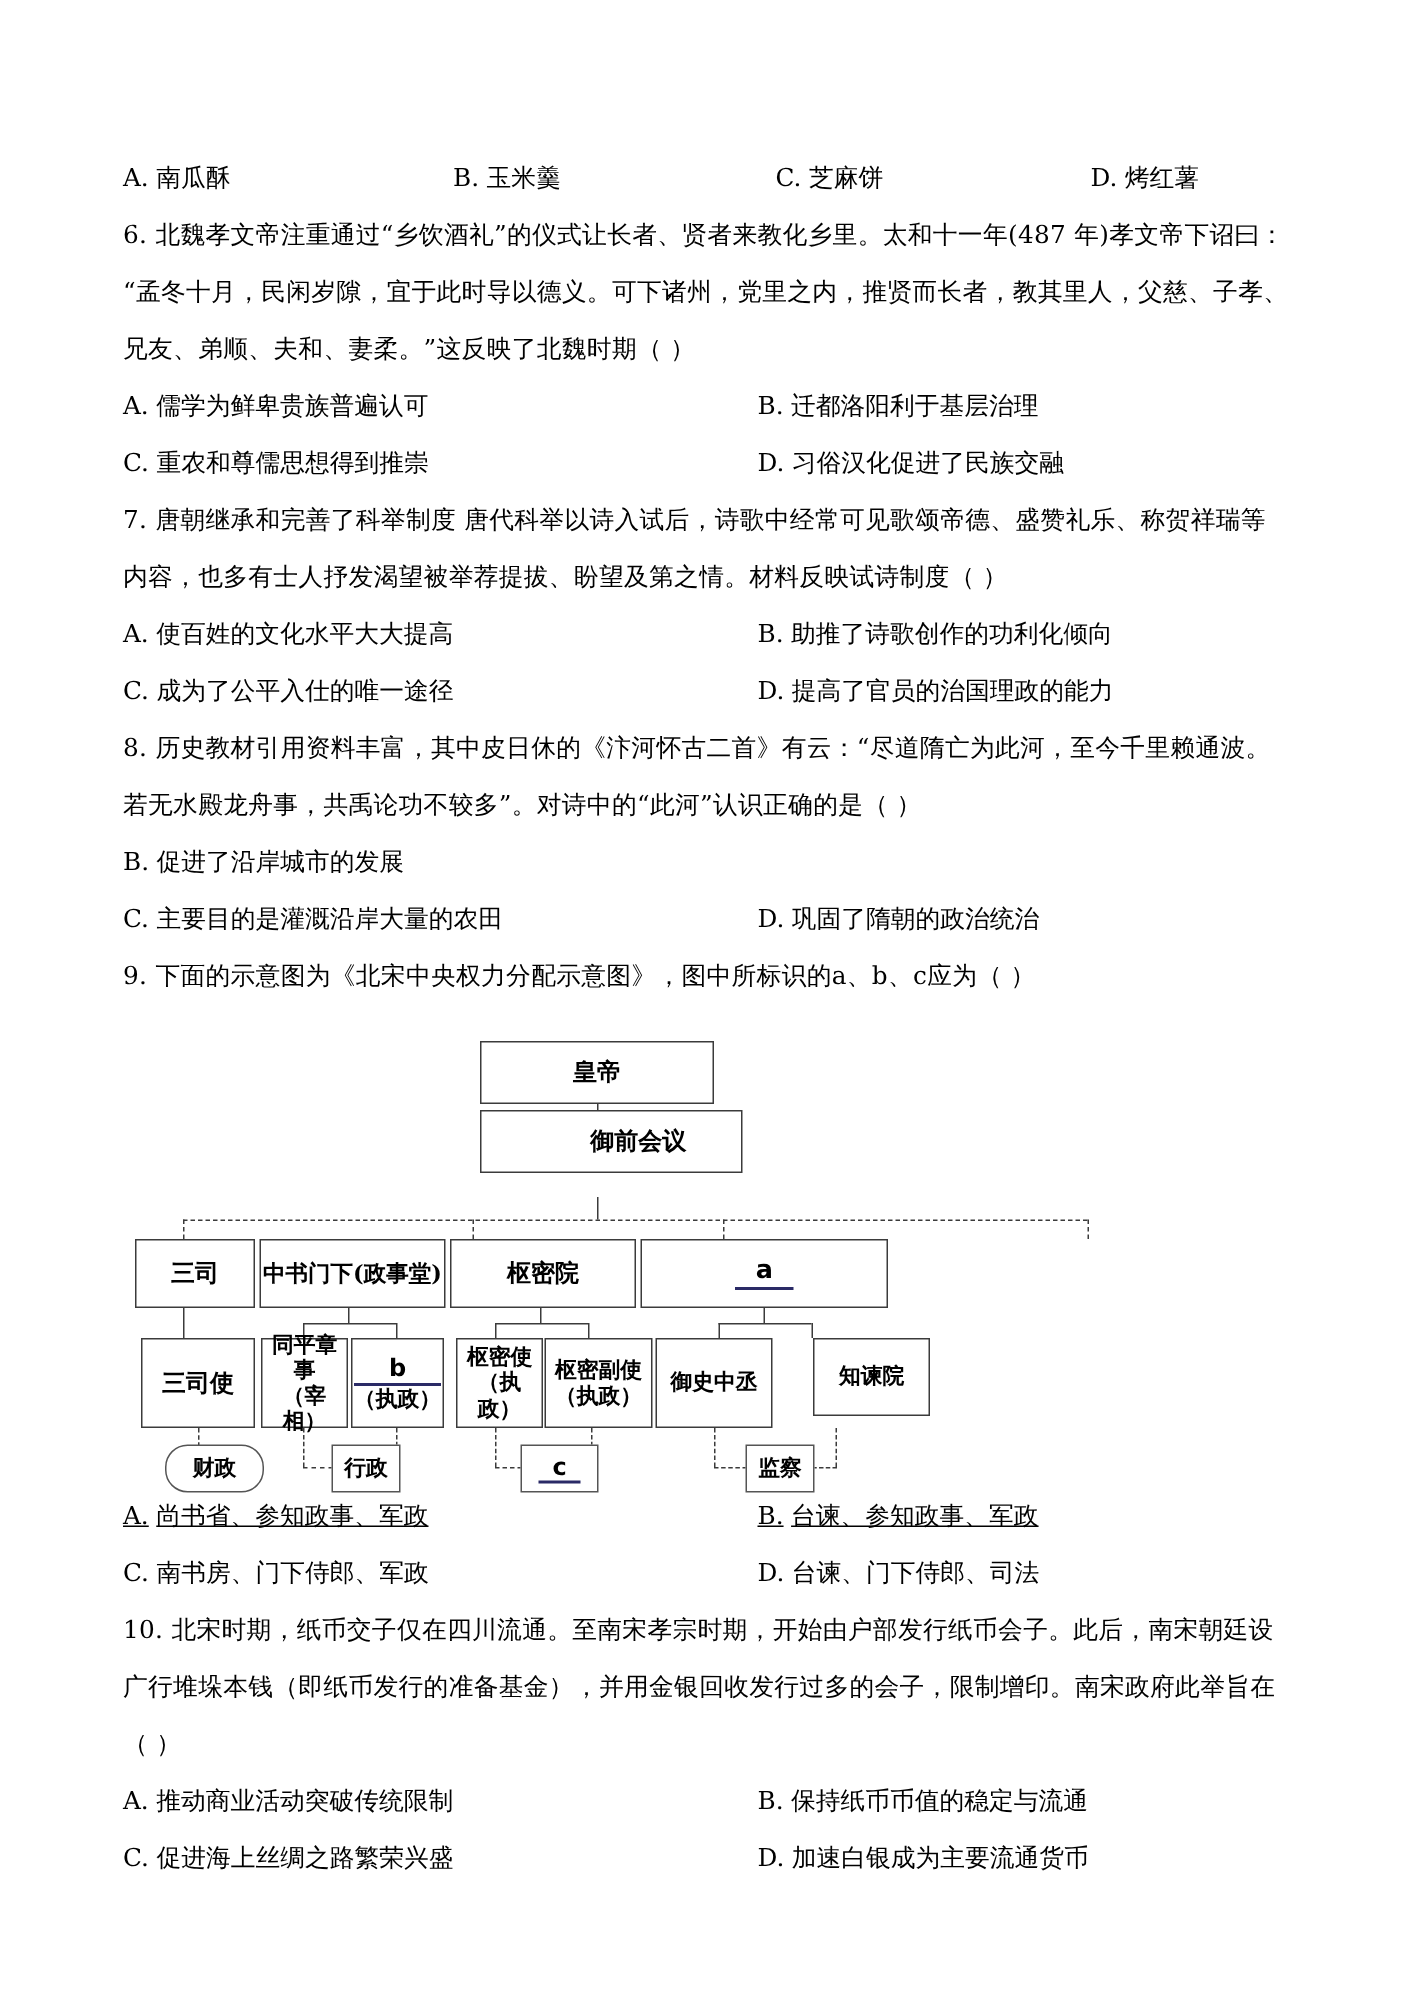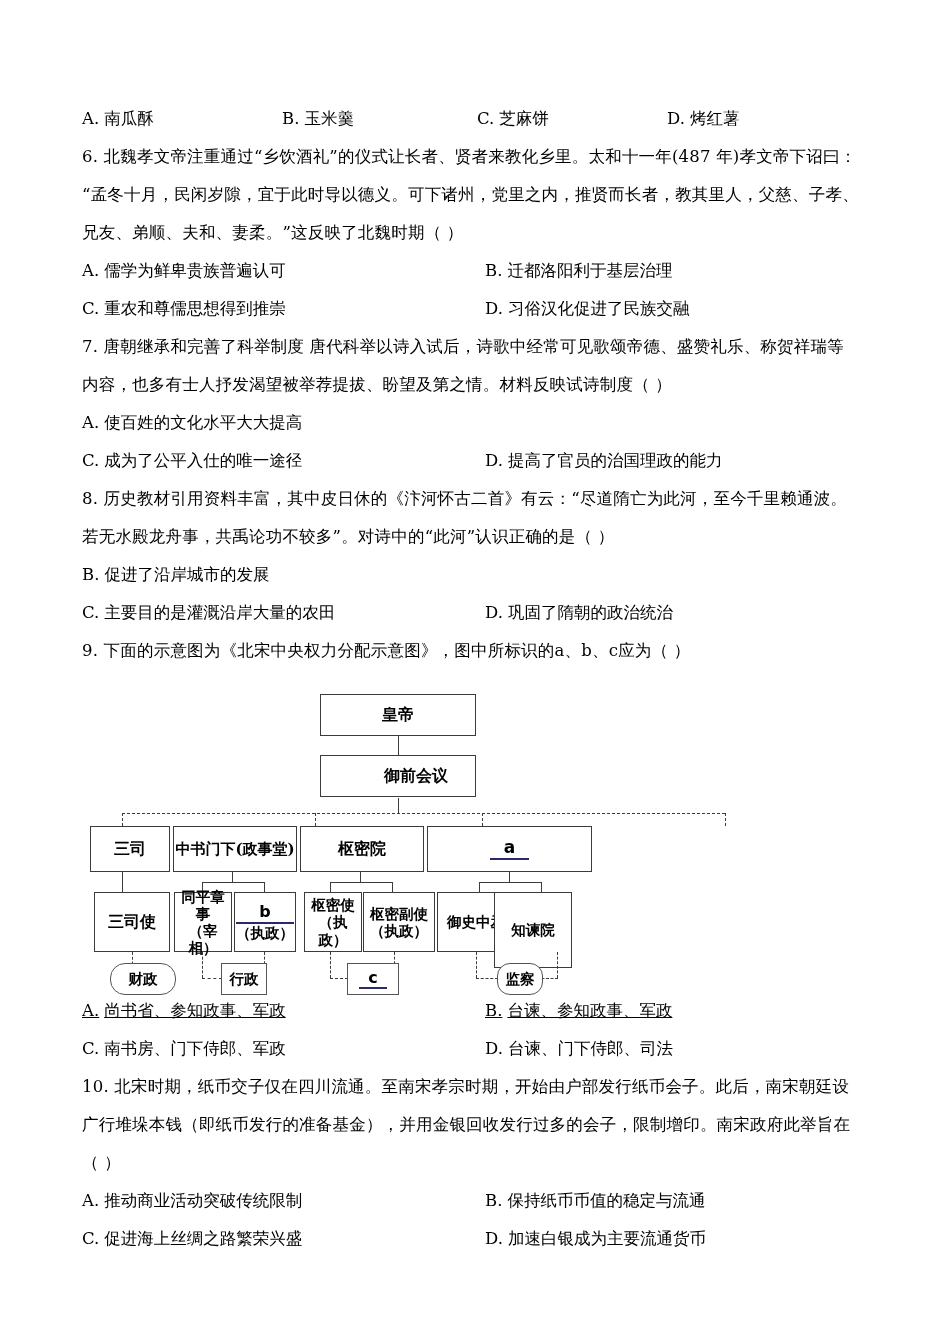--- a/index.html
+++ b/index.html
@@ -32,20 +32,21 @@
     line-height: 38px;
     letter-spacing: 0.2px;
   }
   .qpara .ln { display: block; white-space: nowrap; }
 
   .optrow {
     display: flex;
     font-size: 16.5px;
     line-height: 38px;
     white-space: nowrap;
+    gap: 20px;
   }
   .optrow .opt {
     flex: 0 0 auto;
   }
   .opt-a { width: 200px; }
   .opt-b { width: 195px; }
   .opt-c { width: 190px; }
   .opt-d { width: 120px; }
 
   .optrow.two .opt:first-child { width: 403px; }
@@ -143,20 +144,21 @@
       <div class="opt"><span class="lbl">C.</span><span>重农和尊儒思想得到推崇</span></div>
       <div class="opt"><span class="lbl">D.</span><span>习俗汉化促进了民族交融</span></div>
     </div>
 
     <div class="qpara">
       <span class="ln"><span>7.</span> <span>唐朝继承和完善了科举制度   唐代科举以诗入试后，诗歌中经常可见歌颂帝德、盛赞礼乐、称贺祥瑞等</span></span>
       <span class="ln">内容，也多有士人抒发渴望被举荐提拔、盼望及第之情。材料反映试诗制度（    ）</span>
     </div>
     <div class="optrow two">
       <div class="opt"><span class="lbl">A.</span><span>使百姓的文化水平大大提高</span></div>
+      <div class="opt"><span class="lbl">B.</span><span>助推了诗歌创作的功利化倾向</span></div>
     </div>
     <div class="optrow two">
       <div class="opt"><span class="lbl">C.</span><span>成为了公平入仕的唯一途径</span></div>
       <div class="opt"><span class="lbl">D.</span><span>提高了官员的治国理政的能力</span></div>
     </div>
 
     <div class="qpara">
       <span class="ln"><span>8.</span> <span>历史教材引用资料丰富，其中皮日休的《汴河怀古二首》有云：“尽道隋亡为此河，至今千里赖通波。</span></span>
       <span class="ln">若无水殿龙舟事，共禹论功不较多”。对诗中的“此河”认识正确的是（    ）</span>
     </div>
@@ -171,21 +173,21 @@
     <div class="qpara">
       <span class="ln"><span>9.</span> <span>下面的示意图为《北宋中央权力分配示意图》，图中所标识的a、b、c应为（     ）</span></span>
     </div>
 
     <div class="diagram">
 
       <div class="dbox" style="left:238px; top:18px; width:156px; height:42px;">皇帝</div>
 
       <div class="vline" style="left:316px; top:60px; height:20px;"></div>
 
-      <div class="dbox" style="left:238px; top:79px; width:156px; height:42px;padding-left:36px;">御前会议</div>
+      <div class="dbox" style="left:238px; top:64px; width:175px; height:42px;padding-left:36px;">御前会议</div>
 
       <div class="vline" style="left:316px; top:122px; height:15px;"></div>
 
       <div class="hdash" style="left:40px; top:137px; width:603px;"></div>
       <div class="vdash" style="left:40px; top:137px; height:13px;"></div>
       <div class="vdash" style="left:233px; top:137px; height:13px;"></div>
       <div class="vdash" style="left:400px; top:137px; height:13px;"></div>
       <div class="vdash" style="left:643px; top:137px; height:13px;"></div>
 
       <div class="dbox" style="left:8px; top:150px; width:80px; height:46px;">三司</div>
@@ -246,21 +248,21 @@
         <span class="stack">
           <span>枢密副使</span>
           <span>（执政）</span>
         </span>
       </div>
 
       <div class="dbox tiny" style="left:355px; top:216px; width:78px; height:60px;">
         <span>御史中丞</span>
       </div>
 
-      <div class="dbox tiny" style="left:412px; top:216px; width:78px; height:76px;">
+      <div class="dbox tiny" style="left:460px; top:216px; width:78px; height:52px;">
         <span>知谏院</span>
       </div>
 
       <div class="vdash" style="left:50px; top:276px; height:22px;"></div>
 
       <div class="vdash" style="left:120px; top:276px; height:26px;"></div>
       <div class="vdash" style="left:182px; top:276px; height:26px;"></div>
       <div class="hdash" style="left:120px; top:302px; width:20px;"></div>
       <div class="hdash" style="left:162px; top:302px; width:21px;"></div>
 
@@ -275,21 +277,21 @@
       <div class="hdash" style="left:455px; top:302px; width:21px;"></div>
 
       <div class="dbox thin tiny" style="left:28px; top:287px; width:66px; height:32px;border-radius:15px;">财政</div>
 
       <div class="dbox thin tiny" style="left:139px; top:287px; width:46px; height:32px;">行政</div>
 
       <div class="dbox thin tiny" style="left:265px; top:287px; width:52px; height:32px;">
         <span class="blank sm">c</span>
       </div>
 
-      <div class="dbox thin tiny" style="left:415px; top:287px; width:46px; height:32px;border-radius:13px;">监察</div>
+      <div class="dbox thin tiny" style="left:415px; top:287px; width:46px; height:32px;">监察</div>
     </div>
 
     <div class="optrow two" style="margin-top:26px;text-decoration:underline;">
       <div class="opt"><span class="lbl">A.</span><span>尚书省、参知政事、军政</span></div>
       <div class="opt"><span class="lbl">B.</span><span>台谏、参知政事、军政</span></div>
     </div>
     <div class="optrow two">
       <div class="opt"><span class="lbl">C.</span><span>南书房、门下侍郎、军政</span></div>
       <div class="opt"><span class="lbl">D.</span><span>台谏、门下侍郎、司法</span></div>
     </div>

